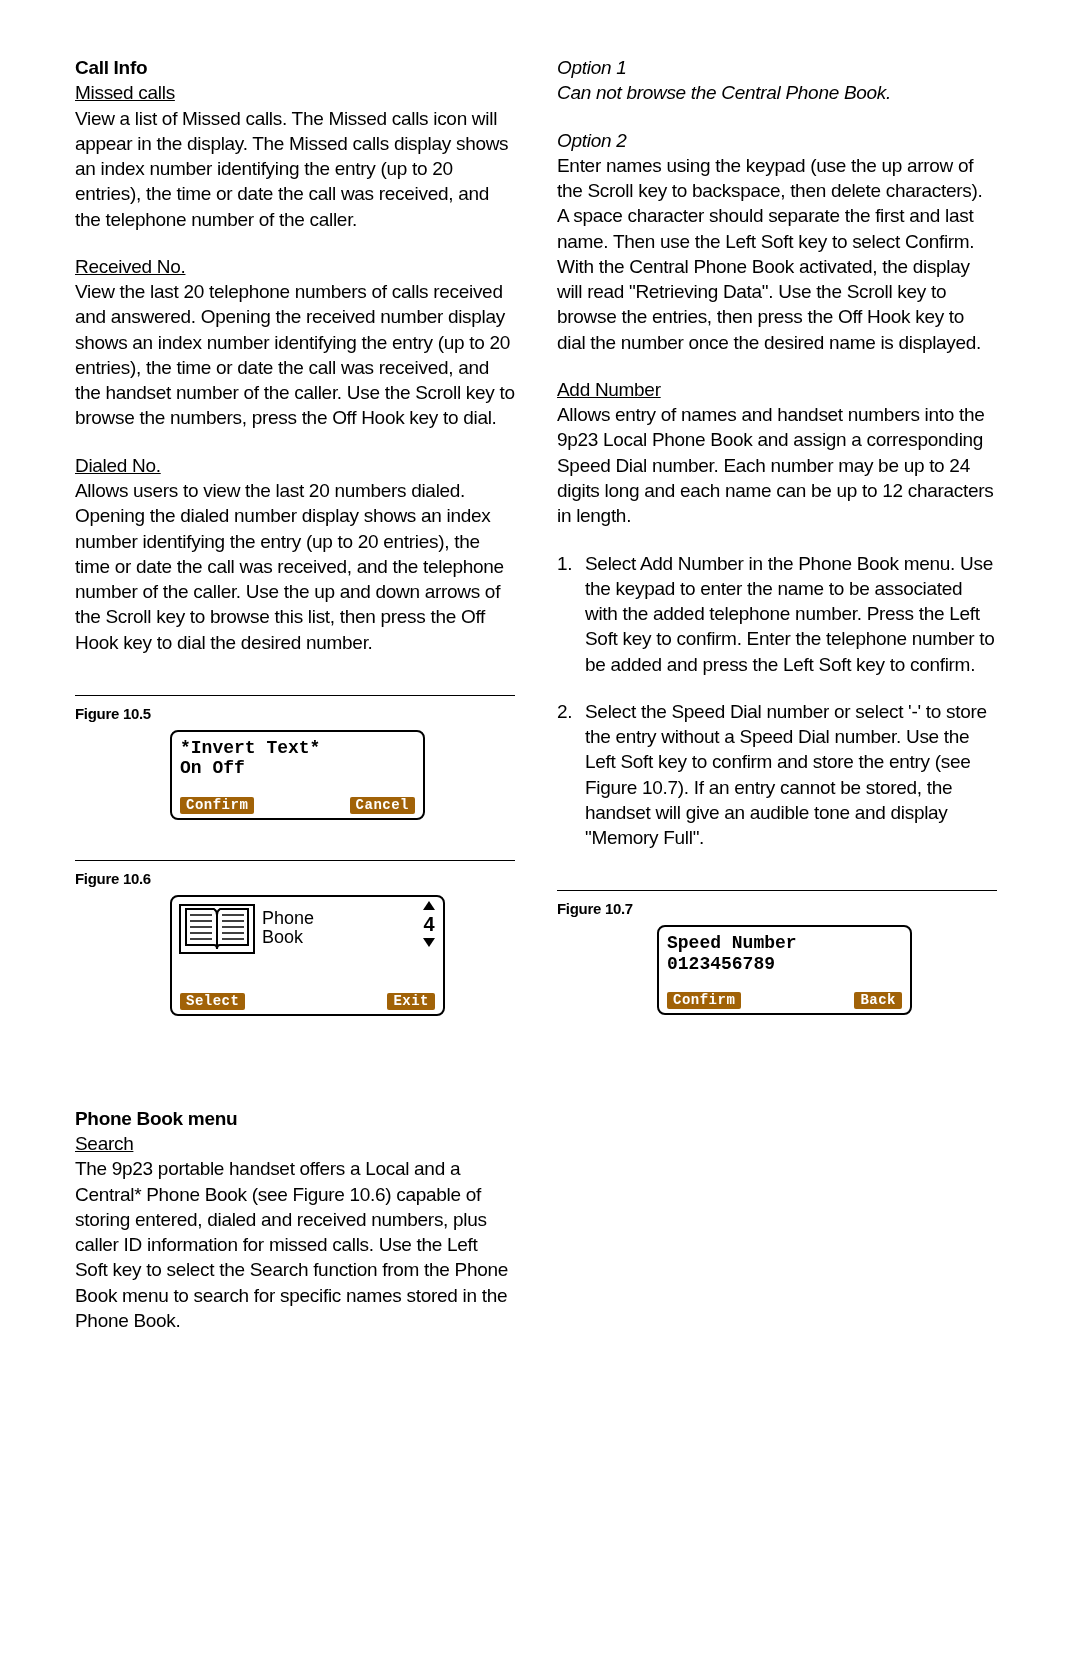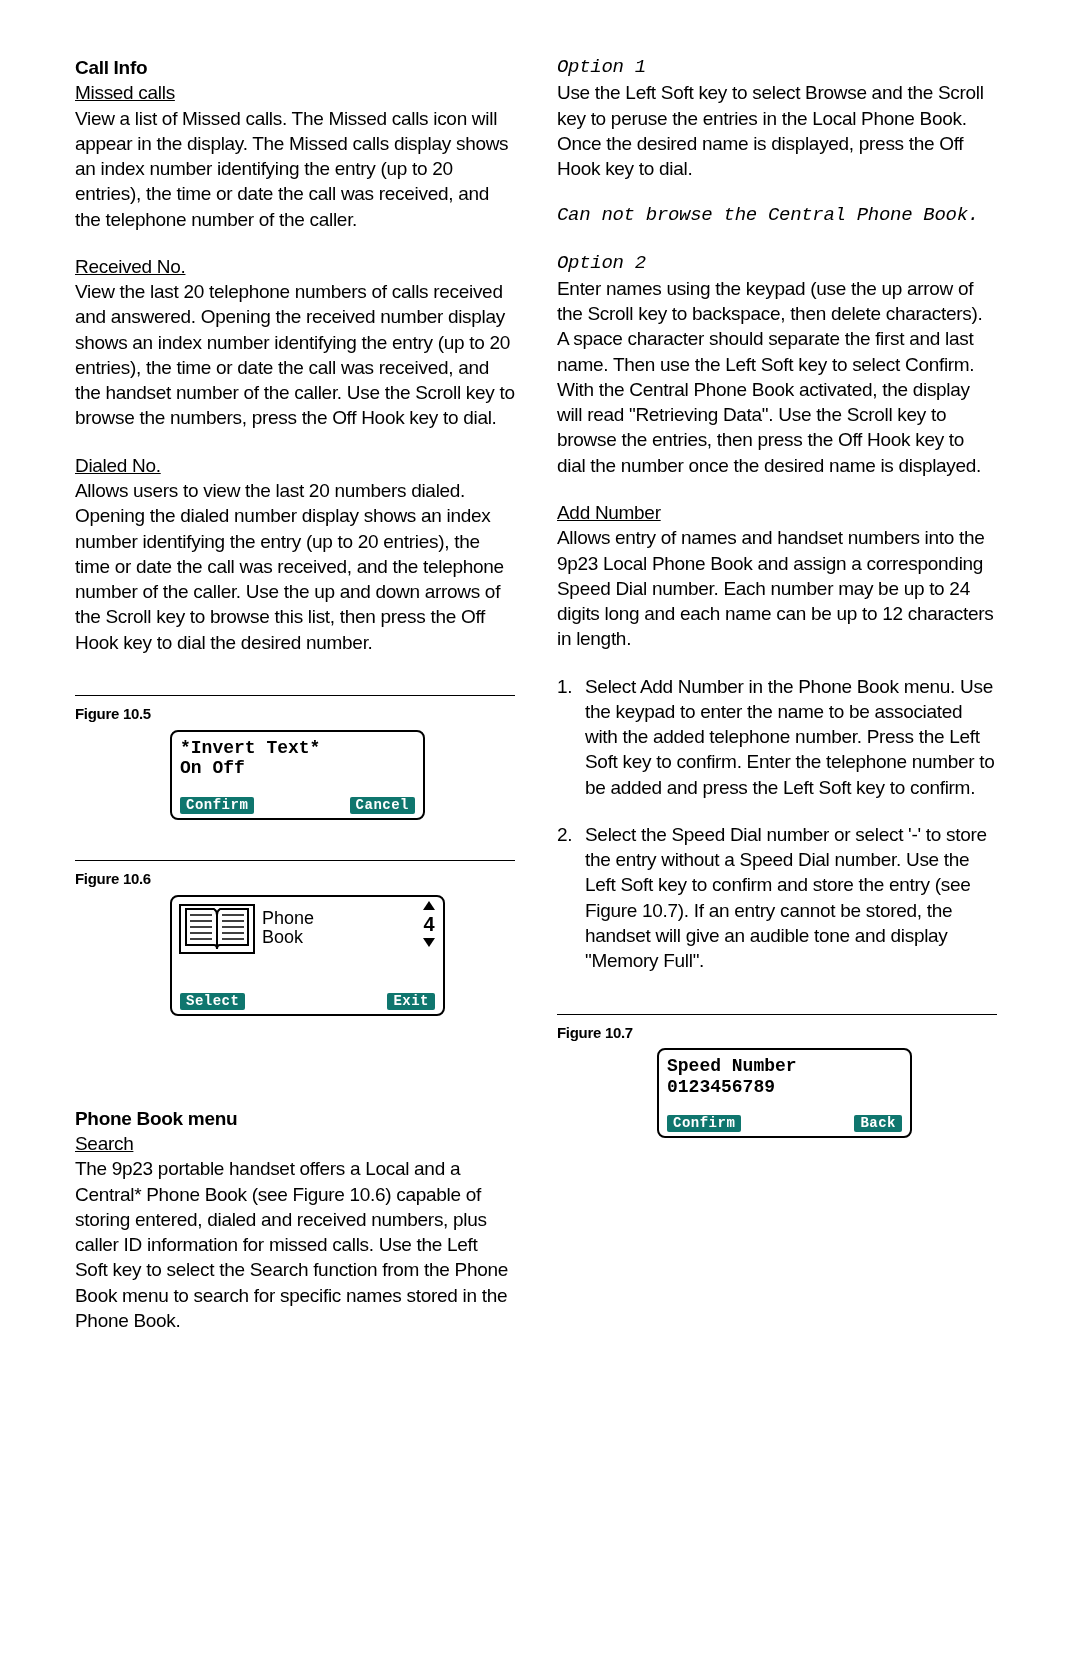--- a/index.html
+++ b/index.html
@@ -42,21 +42,21 @@
     gap: 42px;
   }
   .col {
     width: 440px;
     font-size: 19px;
     line-height: 1.33;
     letter-spacing: -0.3px;
   }
   .bold-heading { font-weight: 700; }
   .underline-heading { text-decoration: underline; }
-  .italic-heading { font-style: italic; font-family: Liberation Mono, monospace; }
+  .italic-heading { font-style: italic; }
   .para { margin-bottom: 22px; }
   .figure-sep {
     border: none;
     border-top: 1px solid #000;
     margin: 40px 0 8px 0;
   }
   .figure-label {
     font-size: 15px;
     font-weight: 700;
     margin-bottom: 6px;
@@ -78,21 +78,21 @@
     letter-spacing: 0;
   }
   .lcd .line1, .lcd .line2 { white-space: pre; }
   .lcd .btn-row {
     position: absolute;
     left: 8px; right: 8px; bottom: 4px;
     display: flex;
     justify-content: space-between;
   }
   .lcd-btn {
-    background: #0f766e;
+    background: #a16207;
     color: #fff;
     font-family: "Courier New", monospace;
     font-size: 14px;
     font-weight: 700;
     padding: 0 6px;
     line-height: 17px;
     border-radius: 2px;
     letter-spacing: 0.5px;
   }
   .lcd-phonebook {
@@ -226,21 +226,20 @@
       </div>
 
       <div style="height:50px"></div>
       <div class="bold-heading">Phone Book menu</div>
       <div class="underline-heading">Search</div>
       <p class="para">The 9p23 portable handset offers a Local and a Central* Phone Book (see Figure 10.6) capable of storing entered, dialed and received numbers, plus caller ID information for missed calls. Use the Left Soft key to select the Search function from the Phone Book menu to search for specific names stored in the Phone Book.</p>
     </div>
 
     <div class="col">
       <div class="italic-heading">Option 1</div>
-      <p class="para">Use the Left Soft key to select Browse and the Scroll key to peruse the entries in the Local Phone Book. Once the desired name is displayed, press the Off Hook key to dial.</p>
 
       <p class="para italic-heading">Can not browse the Central Phone Book.</p>
 
       <div class="italic-heading">Option 2</div>
       <p class="para">Enter names using the keypad (use the up arrow of the Scroll key to backspace, then delete characters). A space character should separate the first and last name. Then use the Left Soft key to select Confirm. With the Central Phone Book activated, the display will read "Retrieving Data". Use the Scroll key to browse the entries, then press the Off Hook key to dial the number once the desired name is displayed.</p>
 
       <div class="underline-heading">Add Number</div>
       <p class="para">Allows entry of names and handset numbers into the 9p23 Local Phone Book and assign a corresponding Speed Dial number. Each number may be up to 24 digits long and each name can be up to 12 characters in length.</p>
 
       <ol class="numbered">

